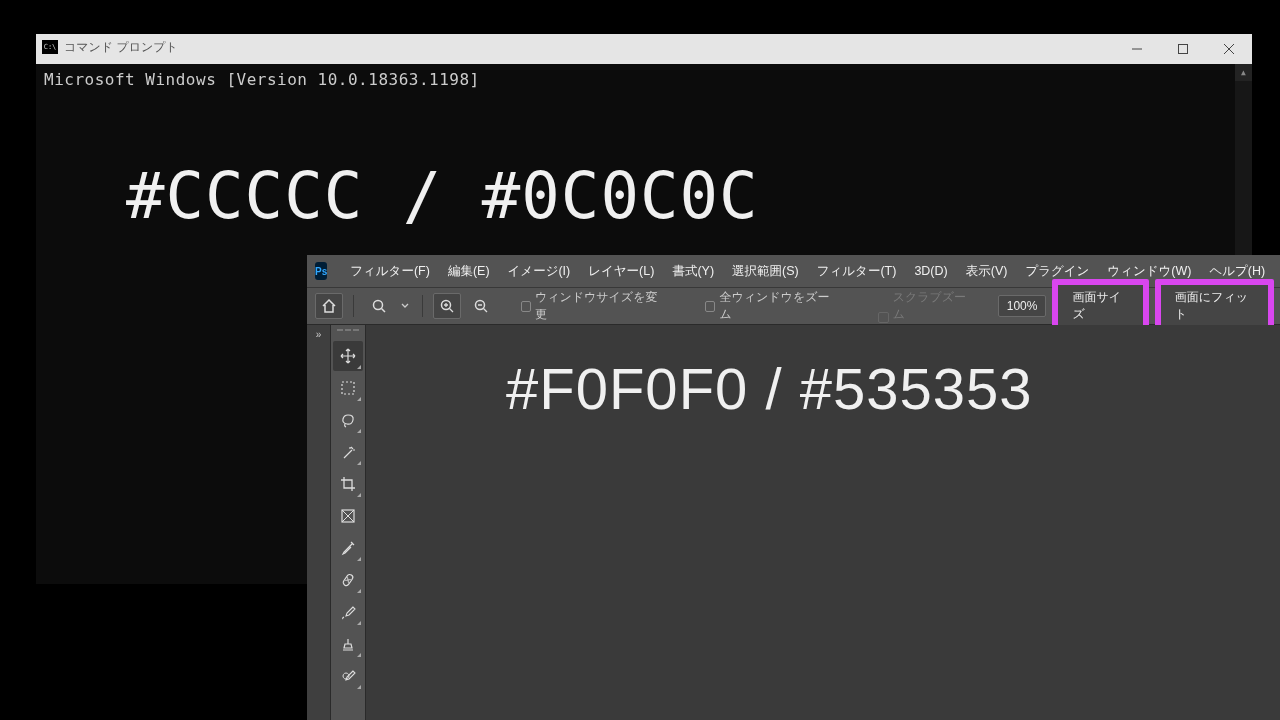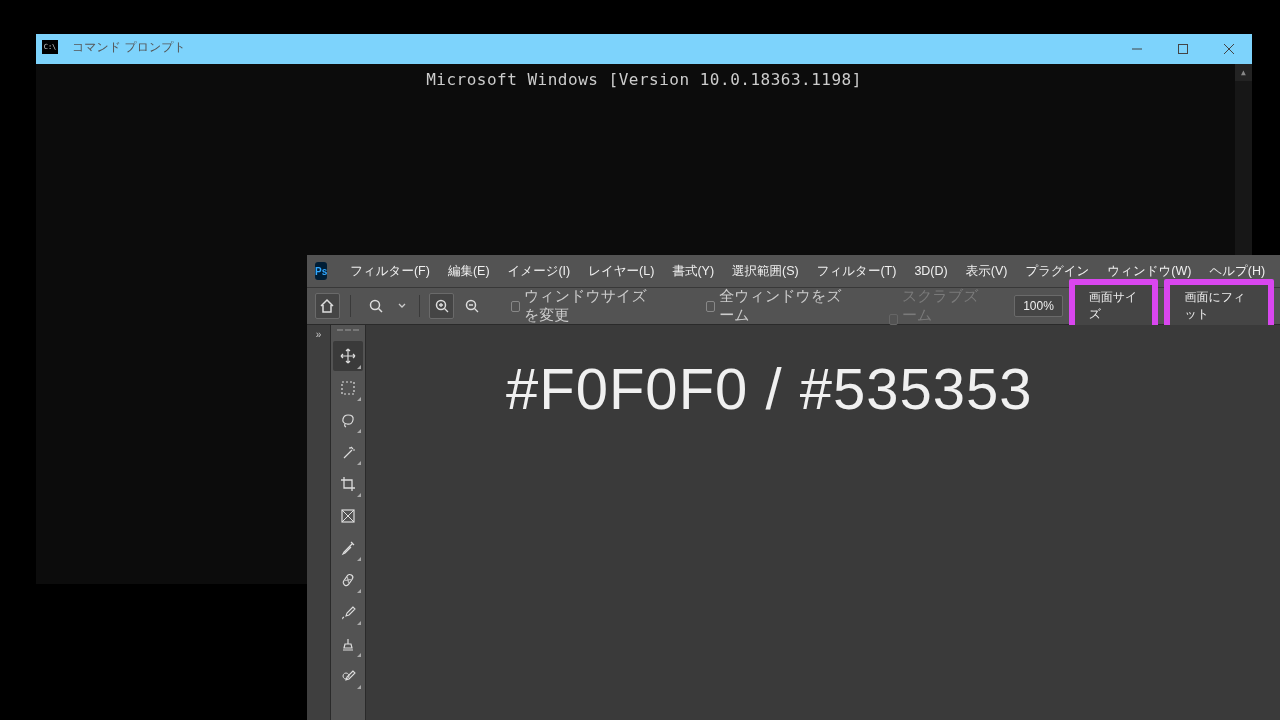--- a/index.html
+++ b/index.html
@@ -16,26 +16,25 @@
 .cmd-window {
   position: absolute;
   top: 34px;
   left: 36px;
   width: 1216px;
   height: 550px;
   background: #000;
 }
 .cmd-titlebar {
   height: 30px;
-  background: #7dd3fc;
+  background: #e5e5e5;
   display: flex;
   align-items: center;
   padding: 0 0 4px 6px;
   position: relative;
-  gap: 8px;
 }
 .cmd-icon {
   width: 16px;
   height: 14px;
   background: #000;
   margin-right: 6px;
   position: relative;
   display: flex;
   align-items: center;
   justify-content: center;
@@ -88,21 +87,20 @@
   align-items: center;
   justify-content: center;
   color: #888;
   font-size: 8px;
 }
 .cmd-line {
   font-size: 16px;
   line-height: 20px;
   letter-spacing: 0.5px;
   white-space: pre;
-  text-align: center;
 }
 .cmd-overlay {
   position: absolute;
   top: 95px;
   left: 90px;
   font-size: 64px;
   font-weight: 300;
   color: #f0f0f0;
   letter-spacing: 1px;
 }
@@ -176,21 +174,21 @@
   width: 1px;
   height: 22px;
   background: #3a3a3a;
   margin: 0 4px;
 }
 .ps-checkbox-group {
   display: flex;
   align-items: center;
   gap: 4px;
   color: #ccc;
-  font-size: 15px;
+  font-size: 12px;
   margin: 0 20px;
 }
 .ps-checkbox-group.disabled { color: #7a7a7a; align-items: flex-end; }
 .ps-checkbox {
   width: 11px;
   height: 11px;
   border: 1px solid #888;
   border-radius: 2px;
 }
 .ps-checkbox.disabled { border-color: #666; }
@@ -313,20 +311,21 @@
           </svg>
       </div>
     </div>
   </div>
   <div class="cmd-body">
     <div class="cmd-scrollbar">
       <div class="cmd-scrollbar-up">▲</div>
     </div>
     <div class="cmd-line">Microsoft Windows [Version 10.0.18363.1198]</div>
     <div class="cmd-line">&nbsp;</div>
+    <div class="cmd-overlay">#CCCCC / #0C0C0C</div>
   </div>
 </div>
 
 <div class="ps-window">
   <div class="ps-menubar">
     <div class="ps-logo">Ps</div>
     <div class="ps-menuitem">フィルター(F)</div>
     <div class="ps-menuitem">編集(E)</div>
     <div class="ps-menuitem">イメージ(I)</div>
     <div class="ps-menuitem">レイヤー(L)</div>

